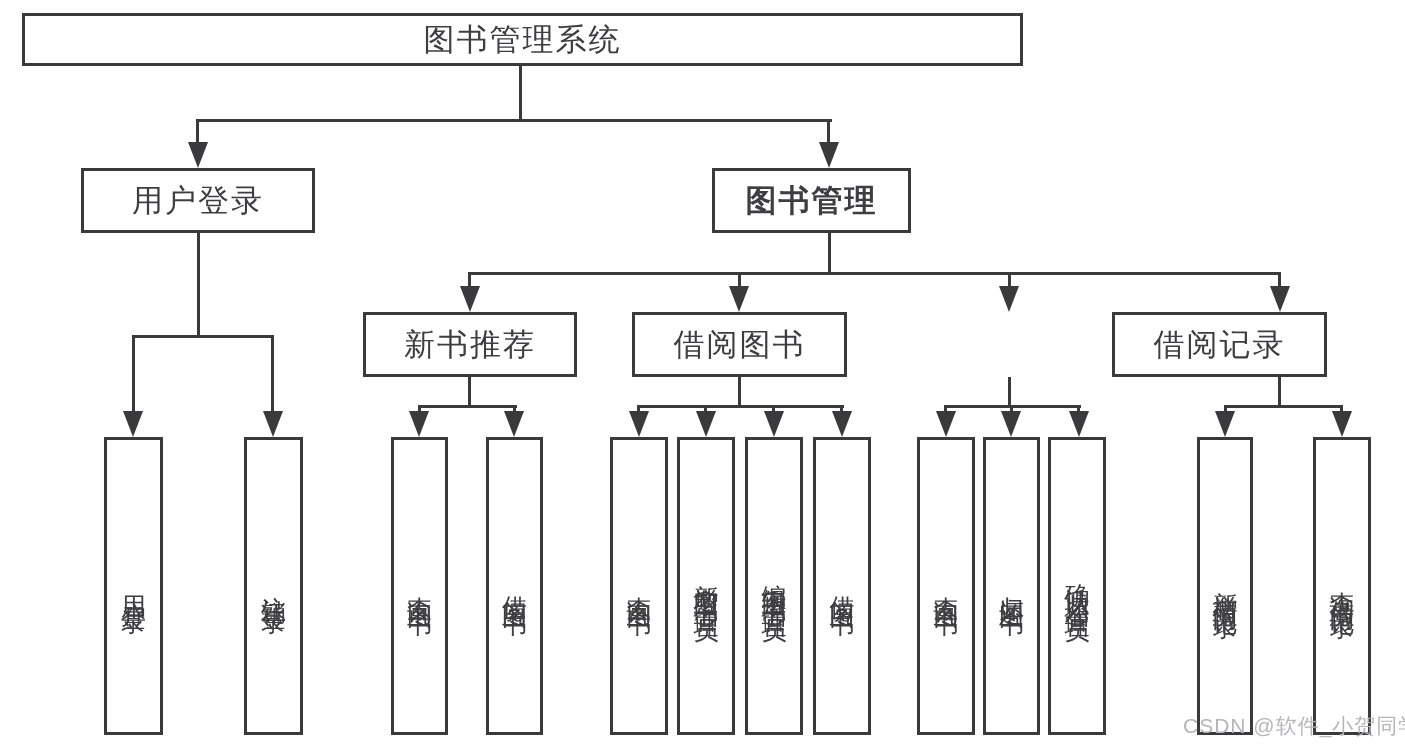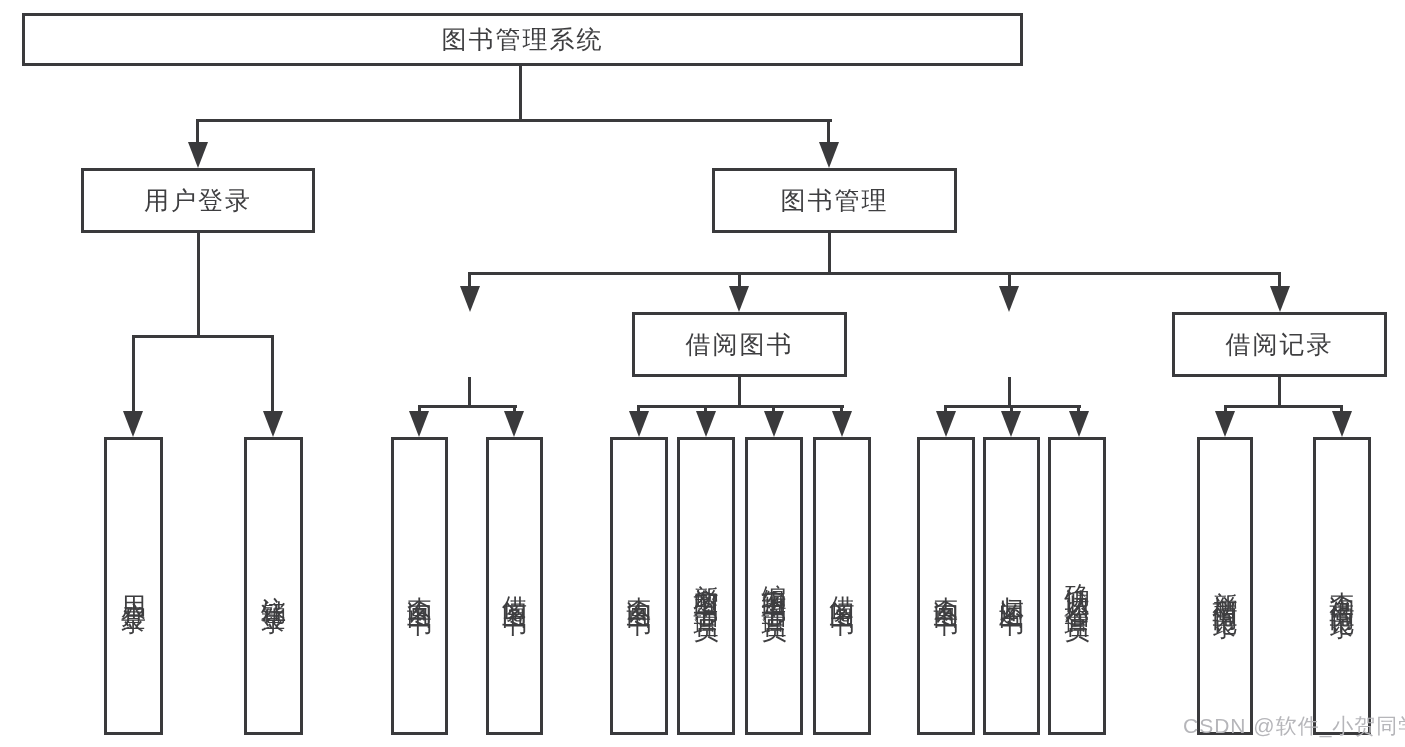--- a/index.html
+++ b/index.html
@@ -9,21 +9,21 @@
     --background:#ffffff;
   }
   *{box-sizing:border-box;}
   body{margin:0;background:var(--background);font-family:"Liberation Sans",sans-serif;}
   .canvas{
     position:relative;width:1405px;height:747px;background:var(--background);overflow:hidden;
   }
   .node{
     position:absolute;border:3px solid var(--line);background:#fff;color:var(--text);
     display:flex;align-items:center;justify-content:center;
-    font-size:25px;letter-spacing:2px;line-height:1;
+    font-size:31px;letter-spacing:2px;line-height:1;
   }
   .leaf{
     writing-mode:vertical-lr;text-orientation:mixed;
     letter-spacing:5px;font-size:25px;
   }
   .h,.v{position:absolute;background:var(--line);}
   .arrow{
     position:absolute;width:0;height:0;
     border-left:10px solid transparent;border-right:10px solid transparent;
     border-top:26px solid var(--line);
@@ -45,21 +45,21 @@
   <div class="v" style="left:519px;top:66px;width:3px;height:55px;"></div>
   <div class="h" style="left:197px;top:119px;width:635px;height:3px;"></div>
   <div class="v" style="left:196px;top:119px;width:3px;height:27px;"></div>
   <div class="arrow" style="left:188px;top:142px;"></div>
   <div class="v" style="left:827px;top:119px;width:3px;height:27px;"></div>
   <div class="arrow" style="left:819px;top:142px;"></div>
 
   <div class="node" style="left:81px;top:168px;width:234px;height:65px;">
     <span>用户登录</span>
   </div>
-  <div class="node" style="left:712px;top:168px;width:245px;height:65px;">
+  <div class="node" style="left:712px;top:168px;width:199px;height:65px;font-weight:bold;">
     <span>图书管理</span>
   </div>
 
   <div class="v" style="left:197px;top:233px;width:3px;height:105px;"></div>
   <div class="h" style="left:132px;top:335px;width:142px;height:3px;"></div>
   <div class="v" style="left:132px;top:335px;width:3px;height:78px;"></div>
   <div class="arrow" style="left:123px;top:411px;"></div>
   <div class="v" style="left:271px;top:335px;width:3px;height:78px;"></div>
   <div class="arrow" style="left:263px;top:411px;"></div>
 
@@ -67,24 +67,27 @@
   <div class="h" style="left:468px;top:272px;width:813px;height:3px;"></div>
   <div class="v" style="left:468px;top:272px;width:3px;height:16px;"></div>
   <div class="arrow" style="left:460px;top:286px;"></div>
   <div class="v" style="left:738px;top:272px;width:3px;height:16px;"></div>
   <div class="arrow" style="left:729px;top:286px;"></div>
   <div class="v" style="left:1008px;top:272px;width:3px;height:16px;"></div>
   <div class="arrow" style="left:999px;top:286px;"></div>
   <div class="v" style="left:1278px;top:272px;width:3px;height:16px;"></div>
   <div class="arrow" style="left:1270px;top:286px;"></div>
 
+  <div class="node" style="left:363px;top:312px;width:214px;height:65px;">
+    <span>新书推荐</span>
+  </div>
   <div class="node" style="left:632px;top:312px;width:215px;height:65px;">
     <span>借阅图书</span>
   </div>
-  <div class="node" style="left:1172px;top:312px;width:215px;height:65px;">
+  <div class="node" style="left:1112px;top:312px;width:215px;height:65px;">
     <span>借阅记录</span>
   </div>
 
   <div class="v" style="left:468px;top:377px;width:3px;height:31px;"></div>
   <div class="h" style="left:418px;top:405px;width:99px;height:3px;"></div>
   <div class="v" style="left:418px;top:405px;width:3px;height:9px;"></div>
   <div class="arrow" style="left:409px;top:411px;"></div>
   <div class="v" style="left:513px;top:405px;width:3px;height:9px;"></div>
   <div class="arrow" style="left:504px;top:411px;"></div>
 

